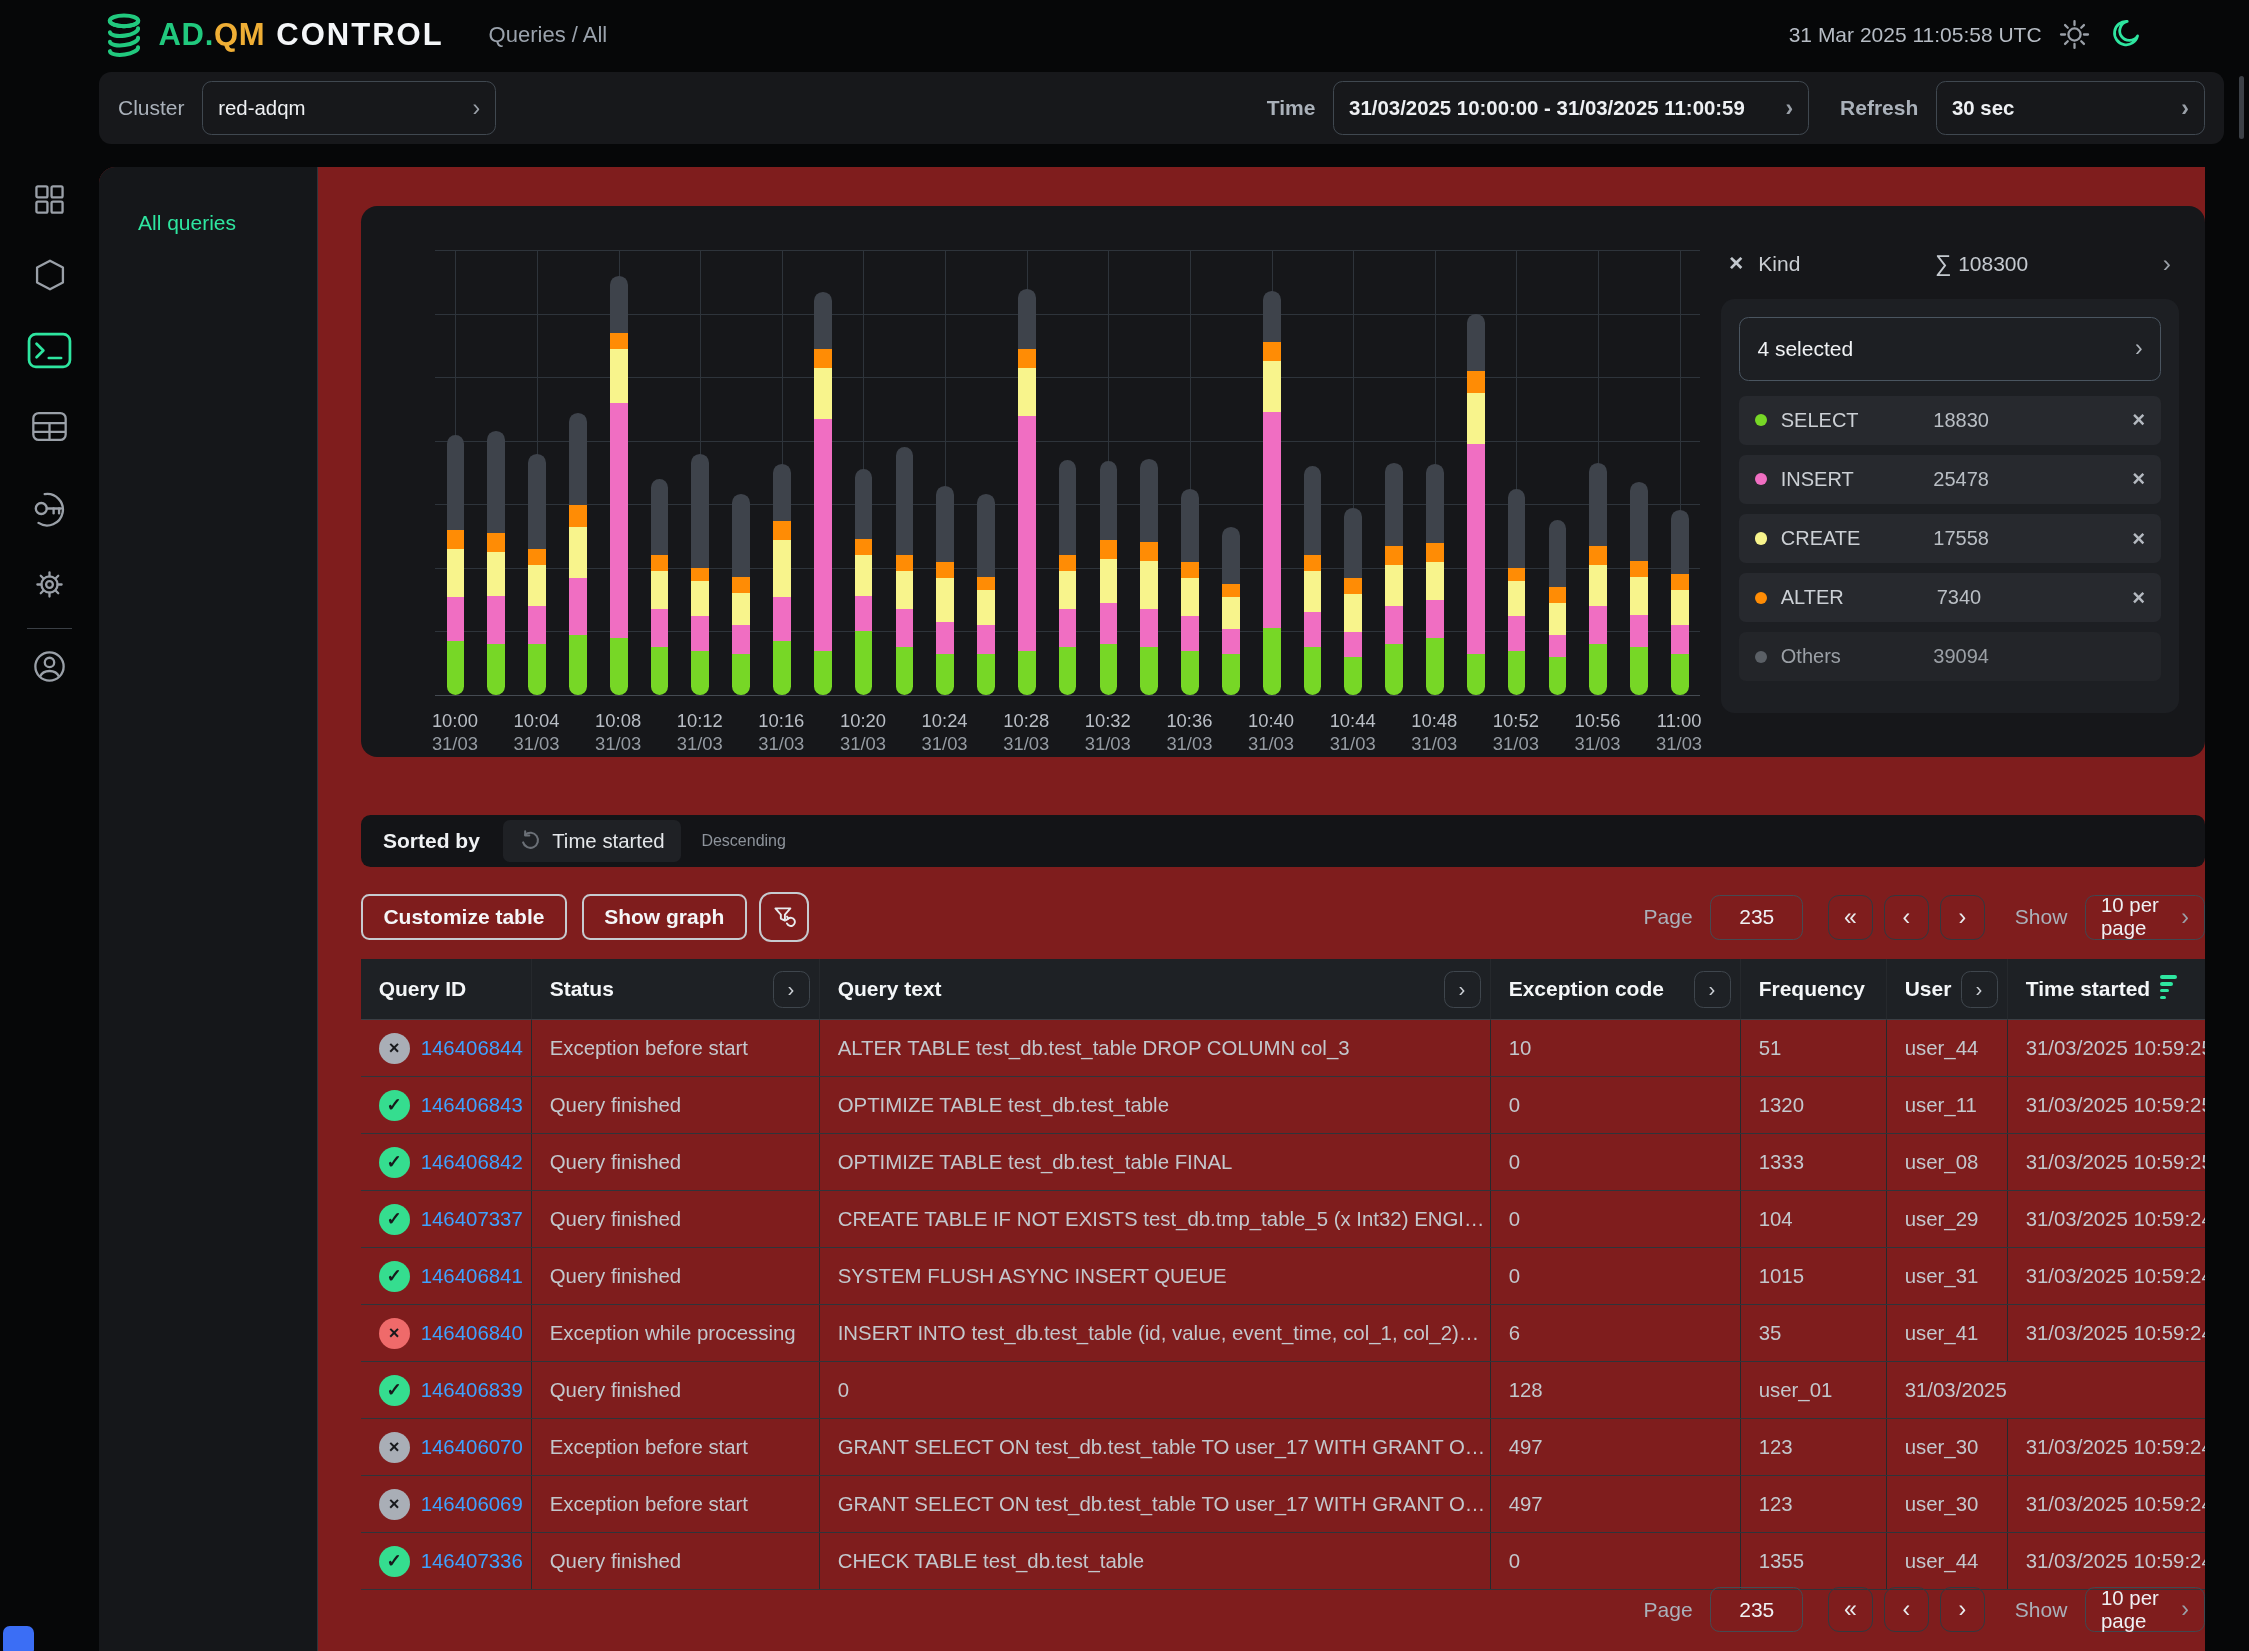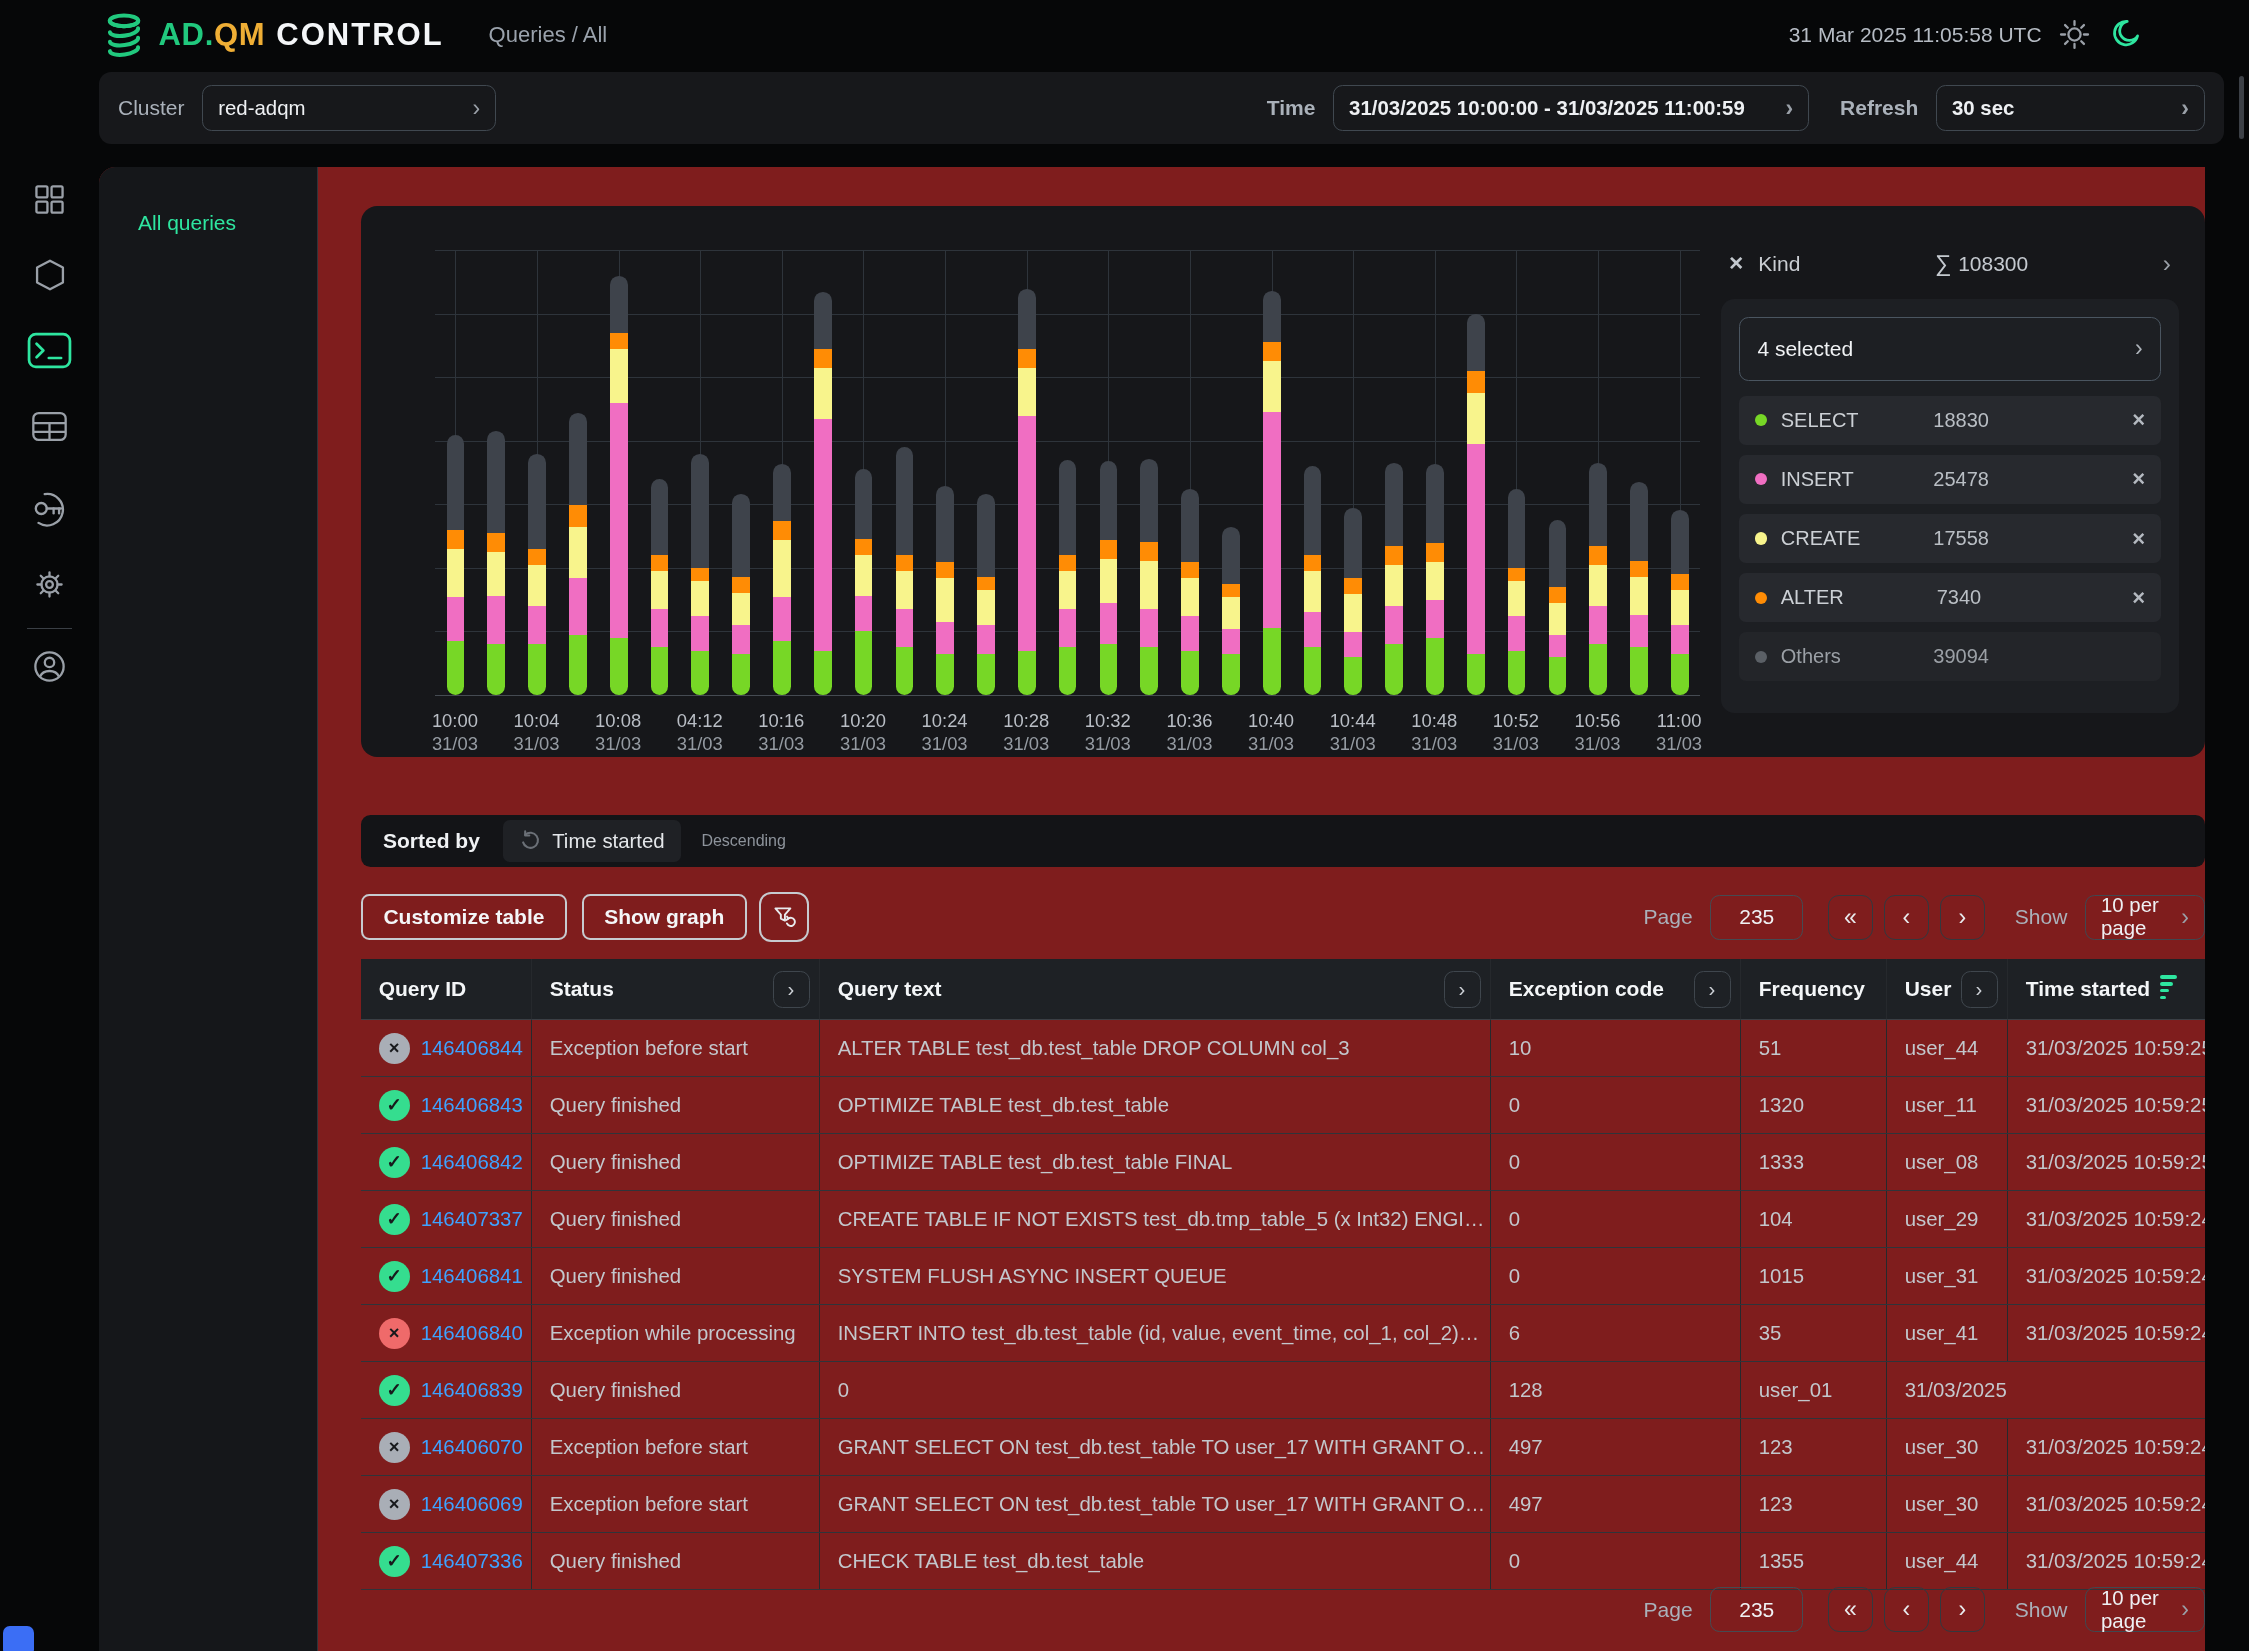--- a/index.html
+++ b/index.html
@@ -14,21 +14,21 @@
   .logo-qm{color:#efae35;}
   .logo-control{color:#f4f6f8;margin-left:11px;letter-spacing:2px;}
   .breadcrumb{margin-left:45px;font-size:22px;color:#9aa2ac;}
   .top-right{margin-left:auto;display:flex;align-items:center;gap:17.7px;padding-right:109px;}
   .clock{font-size:21px;color:#b6bcc4;}
   .icon-btn{background:none;border:none;padding:0;cursor:pointer;}
 
   
   .filterbar{position:absolute;left:99px;top:72px;width:2125px;height:72px;background:#17181b;border-radius:12.2px;display:flex;align-items:center;padding:0 19px;box-sizing:border-box;}
   .f-label{font-size:21px;color:#aab1ba;margin-right:17.7px;}
-  .selectbox{height:46px;border:1.7px solid #404850;border-radius:9.5px;display:flex;align-items:center;padding:0 15px;box-sizing:border-box;color:#eef0f3;font-size:20.4px;cursor:pointer;background:transparent;}
+  .selectbox{height:54px;border:1.7px solid #404850;border-radius:9.5px;display:flex;align-items:center;padding:0 15px;box-sizing:border-box;color:#eef0f3;font-size:20.4px;cursor:pointer;background:transparent;}
   .selectbox .chev{margin-left:auto;color:#9aa0a8;font-size:23px;padding-left:16.3px;}
   .f-right{margin-left:auto;display:flex;align-items:center;font-weight:bold;}
   .scroll-thumb{position:absolute;left:2239px;top:76px;width:5.4px;height:63px;border-radius:2.7px;background:#3c4046;}
 
   
   .rail{position:absolute;left:0;top:144px;width:99px;}
   .rail-item{position:absolute;left:0;width:99px;display:flex;justify-content:center;cursor:pointer;}
   .rail-divider{position:absolute;left:27px;width:45px;height:0;border-top:1.4px solid #3a3f45;}
 
   
@@ -571,21 +571,21 @@
         </div>
         <div class="xlab" style="left: 8.06452%;">
           <span class="t1">10:04</span>
           <span class="t2">31/03</span>
         </div>
         <div class="xlab" style="left: 14.5161%;">
           <span class="t1">10:08</span>
           <span class="t2">31/03</span>
         </div>
         <div class="xlab" style="left: 20.9677%;">
-          <span class="t1">04:12</span>
+          <span class="t1">10:12</span>
           <span class="t2">31/03</span>
         </div>
         <div class="xlab" style="left: 27.4194%;">
           <span class="t1">10:16</span>
           <span class="t2">31/03</span>
         </div>
         <div class="xlab" style="left: 33.871%;">
           <span class="t1">10:20</span>
           <span class="t2">31/03</span>
         </div>

